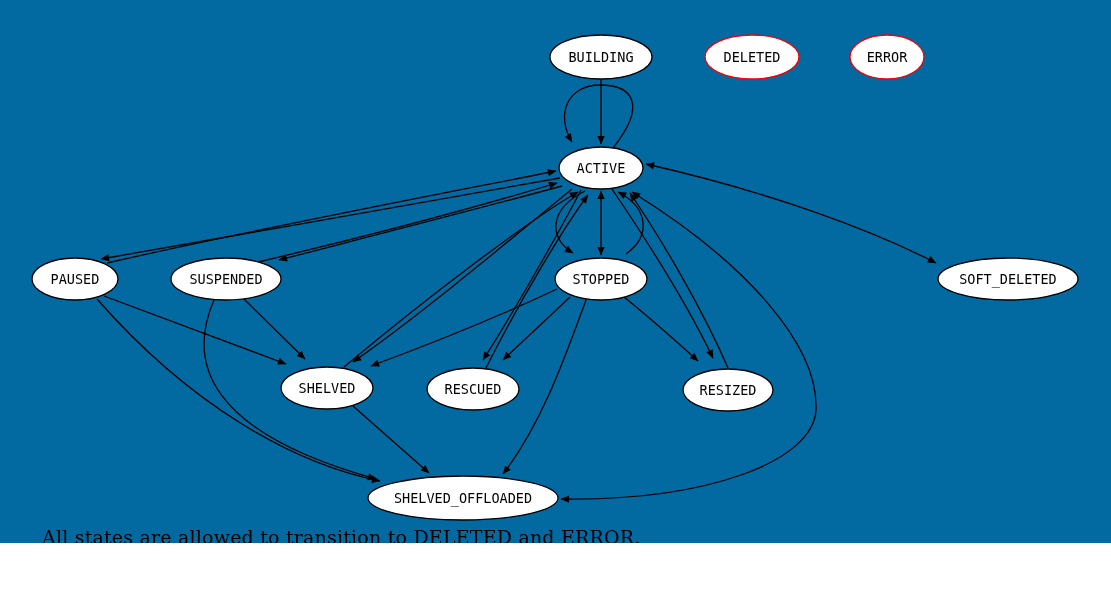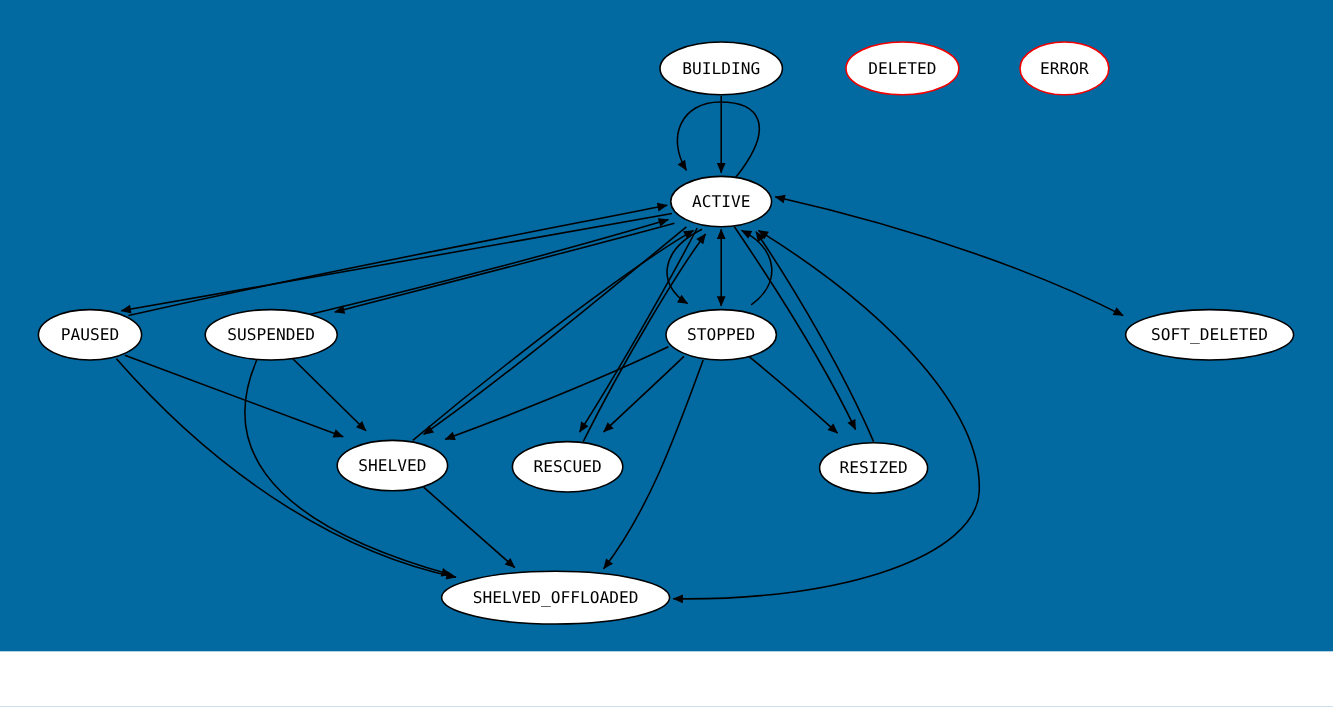--- a/index.html
+++ b/index.html
@@ -94,13 +94,14 @@
         <g>
           <ellipse cx="728" cy="390" rx="45" ry="21" fill="#ffffff" stroke="#000000" stroke-width="1.3"></ellipse>
           <text x="728" y="394.5" class="node-label" fill="#000000">RESIZED</text>
         </g>
         <g>
           <ellipse cx="463" cy="498" rx="95" ry="22" fill="#ffffff" stroke="#000000" stroke-width="1.3"></ellipse>
           <text x="463" y="502.5" class="node-label" fill="#000000">SHELVED_OFFLOADED</text>
         </g>
       </g>
   </svg>
+  <div id="caption">All states are allowed to transition to DELETED and ERROR.</div>
 </div>
 
 </body></html>

